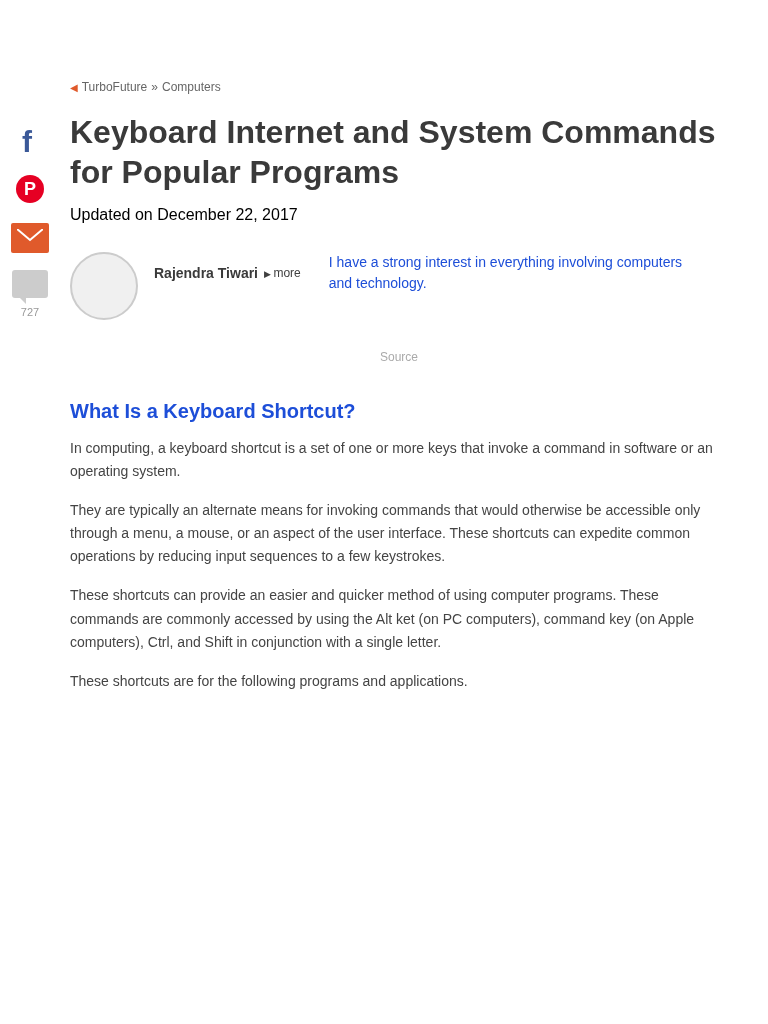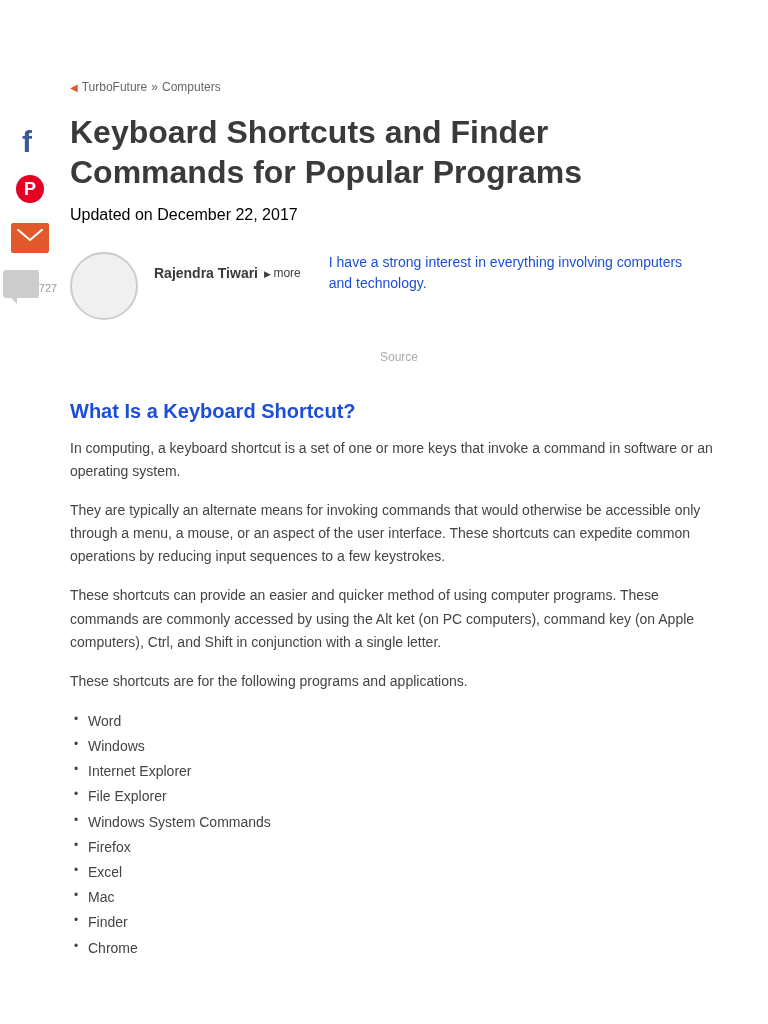--- a/index.html
+++ b/index.html
@@ -51,21 +51,21 @@
       width: 38px;
       height: 30px;
       display: flex;
       align-items: center;
       justify-content: center;
       border-radius: 2px;
     }
 
     .comment-section {
       display: flex;
-      flex-direction: row;
+      flex-direction: column;
       align-items: center;
       margin-top: 6px;
     }
 
     .comment-icon {
       width: 36px;
       height: 28px;
       background: #cccccc;
       border-radius: 3px;
       position: relative;
@@ -286,21 +286,21 @@
 
 <div class="main-content">
 
   <div class="breadcrumb">
     <span class="breadcrumb-arrow">◀</span>
     <a class="breadcrumb-link" href="#">TurboFuture</a>
     <span>»</span>
     <a class="breadcrumb-link" href="#">Computers</a>
   </div>
 
-  <h1 class="article-title">Keyboard Shortcuts and Finder Commands for Popular Programs</h1>
+  <h1 class="article-title">Keyboard Internet and System Commands for Popular Programs</h1>
 
   <div class="article-updated">Updated on December 22, 2017</div>
 
   <div class="author-section">
     <div class="author-avatar"></div>
     <div class="author-info">
       <div class="author-name-row">
         <span class="author-name">Rajendra Tiwari</span>
         <span class="author-more">more</span>
       </div>
@@ -310,26 +310,14 @@
 
   <div class="source-label">Source</div>
 
   <h2 class="section-heading">What Is a Keyboard Shortcut?</h2>
 
   <p class="body-text">In computing, a keyboard shortcut is a set of one or more keys that invoke a command in software or an operating system.</p>
   <p class="body-text">They are typically an alternate means for invoking commands that would otherwise be accessible only through a menu, a mouse, or an aspect of the user interface. These shortcuts can expedite common operations by reducing input sequences to a few keystrokes.</p>
   <p class="body-text">These shortcuts can provide an easier and quicker method of using computer programs. These commands are commonly accessed by using the Alt ket (on PC computers), command key (on Apple computers), Ctrl, and Shift in conjunction with a single letter.</p>
   <p class="body-text">These shortcuts are for the following programs and applications.</p>
 
-  <ul class="program-list">
-  <li>Word</li>
-      <li>Windows</li>
-      <li>Internet Explorer</li>
-      <li>File Explorer</li>
-      <li>Windows System Commands</li>
-      <li>Firefox</li>
-      <li>Excel</li>
-      <li>Mac</li>
-      <li>Finder</li>
-      <li>Chrome</li>
-    </ul>
 
 </div>
 
 </body></html>

